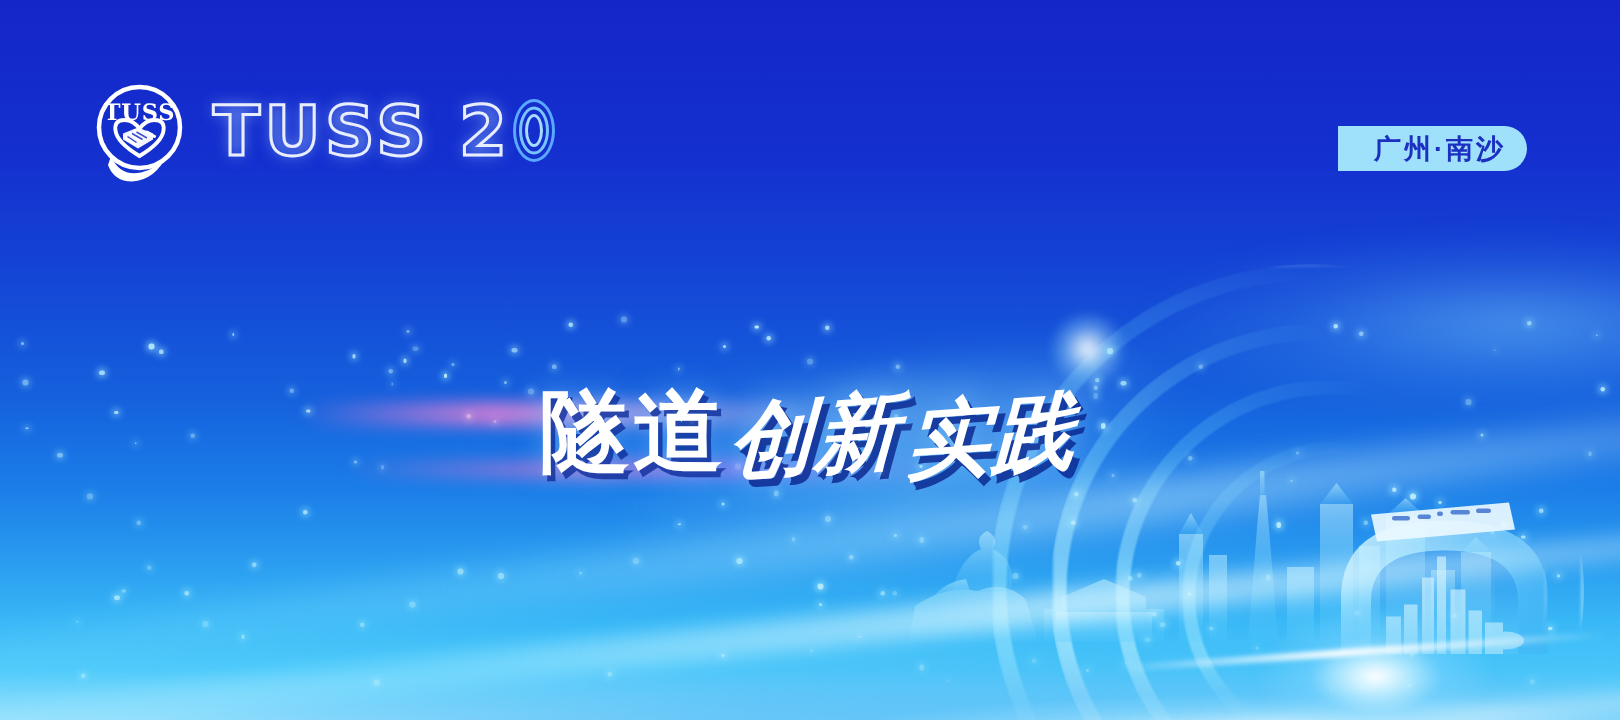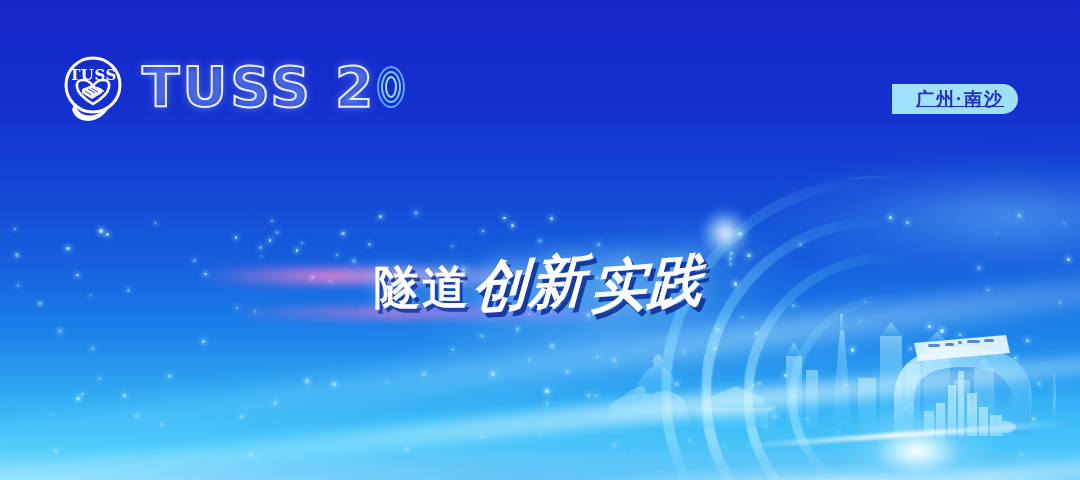--- a/index.html
+++ b/index.html
@@ -99,21 +99,21 @@
   .star{position:absolute;background:#bdf0ff;border-radius:50%;box-shadow:0 0 5px 1px rgba(170,240,255,.9);}
 
   
   .skyline{position:absolute;left:600px;bottom:52px;width:400px;height:120px;opacity:.62;}
   .tunnel-arch{position:absolute;left:888px;bottom:44px;width:150px;height:105px;}
 
   
   .logo-row{position:absolute;left:58px;top:52px;display:flex;align-items:center;gap:14px;}
   .emblem{width:70px;height:70px;position:relative;}
   .wordmark{
-    font-size:55px;font-weight:700;letter-spacing:3px;line-height:1;
+    font-size:46px;font-weight:700;letter-spacing:3px;line-height:1;
     color:transparent;-webkit-text-stroke:2px #e9eeff;
     text-shadow:0 0 10px rgba(150,190,255,.55);
     font-family:"DejaVu Sans","Liberation Sans",sans-serif;
     display:flex;align-items:center;
   }
   .wm-zero{position:relative;display:inline-block;width:30px;}
   .wm-zero .ring-o{position:absolute;left:50%;top:50%;transform:translate(-50%,-50%);
     border:2px solid #5aa8ff;border-radius:50%;}
   .o1{width:28px;height:42px;}
   .o2{width:20px;height:32px;border-color:#78c4ff !important;}
@@ -124,21 +124,21 @@
   .badge-date{
     display:flex;align-items:center;padding:0 13px;color:#ffffff;
     font-size:18px;font-weight:700;letter-spacing:.5px;
     border:2px solid #56e2ff;border-radius:15px;
     background:rgba(14,34,180,.35);margin-right:-16px;z-index:2;
     white-space:nowrap;
   }
   .badge-city{
     display:flex;align-items:center;padding:0 14px 0 24px;
     color:#1c2fc0;font-size:18px;font-weight:700;letter-spacing:2px;
-    background:#9fe0fb;border-radius:0 15px 15px 0;white-space:nowrap;text-decoration:underline;
+    background:#9fe0fb;border-radius:0 15px 15px 0;white-space:nowrap;
   }
 
   
   .title-cn{
     position:absolute;left:50%;top:128px;transform:translateX(-50%);
     white-space:nowrap;color:#ffffff;font-size:42px;font-weight:700;
     letter-spacing:1px;line-height:1;
     text-shadow:0 2px 10px rgba(0,30,130,.55);
   }
   .title-en{
@@ -148,21 +148,21 @@
     text-shadow:0 1px 6px rgba(0,25,110,.5);
   }
   .title-en sup{font-size:12px;top:-.55em;position:relative;}
 
   
   .slogan{
     position:absolute;left:50%;top:258px;transform:translateX(-50%);
     white-space:nowrap;display:flex;align-items:flex-end;
   }
   .sl{
-    color:#ffffff;font-size:46px;font-weight:700;line-height:1;letter-spacing:2px;
+    color:#ffffff;font-size:60px;font-weight:700;line-height:1;letter-spacing:2px;
     text-shadow:3px 4px 0 rgba(10,40,150,.75), 0 0 18px rgba(140,210,255,.5);
   }
   .sl-brush{
     color:#ffffff;font-size:56px;font-weight:700;line-height:.92;letter-spacing:1px;
     font-family:"DejaVu Serif","Liberation Serif",serif;
     font-style:italic;
     transform:rotate(-4deg) skewX(-6deg);
     text-shadow:4px 5px 0 rgba(8,35,140,.8), 0 0 22px rgba(160,220,255,.6);
     margin:0 2px;
   }

